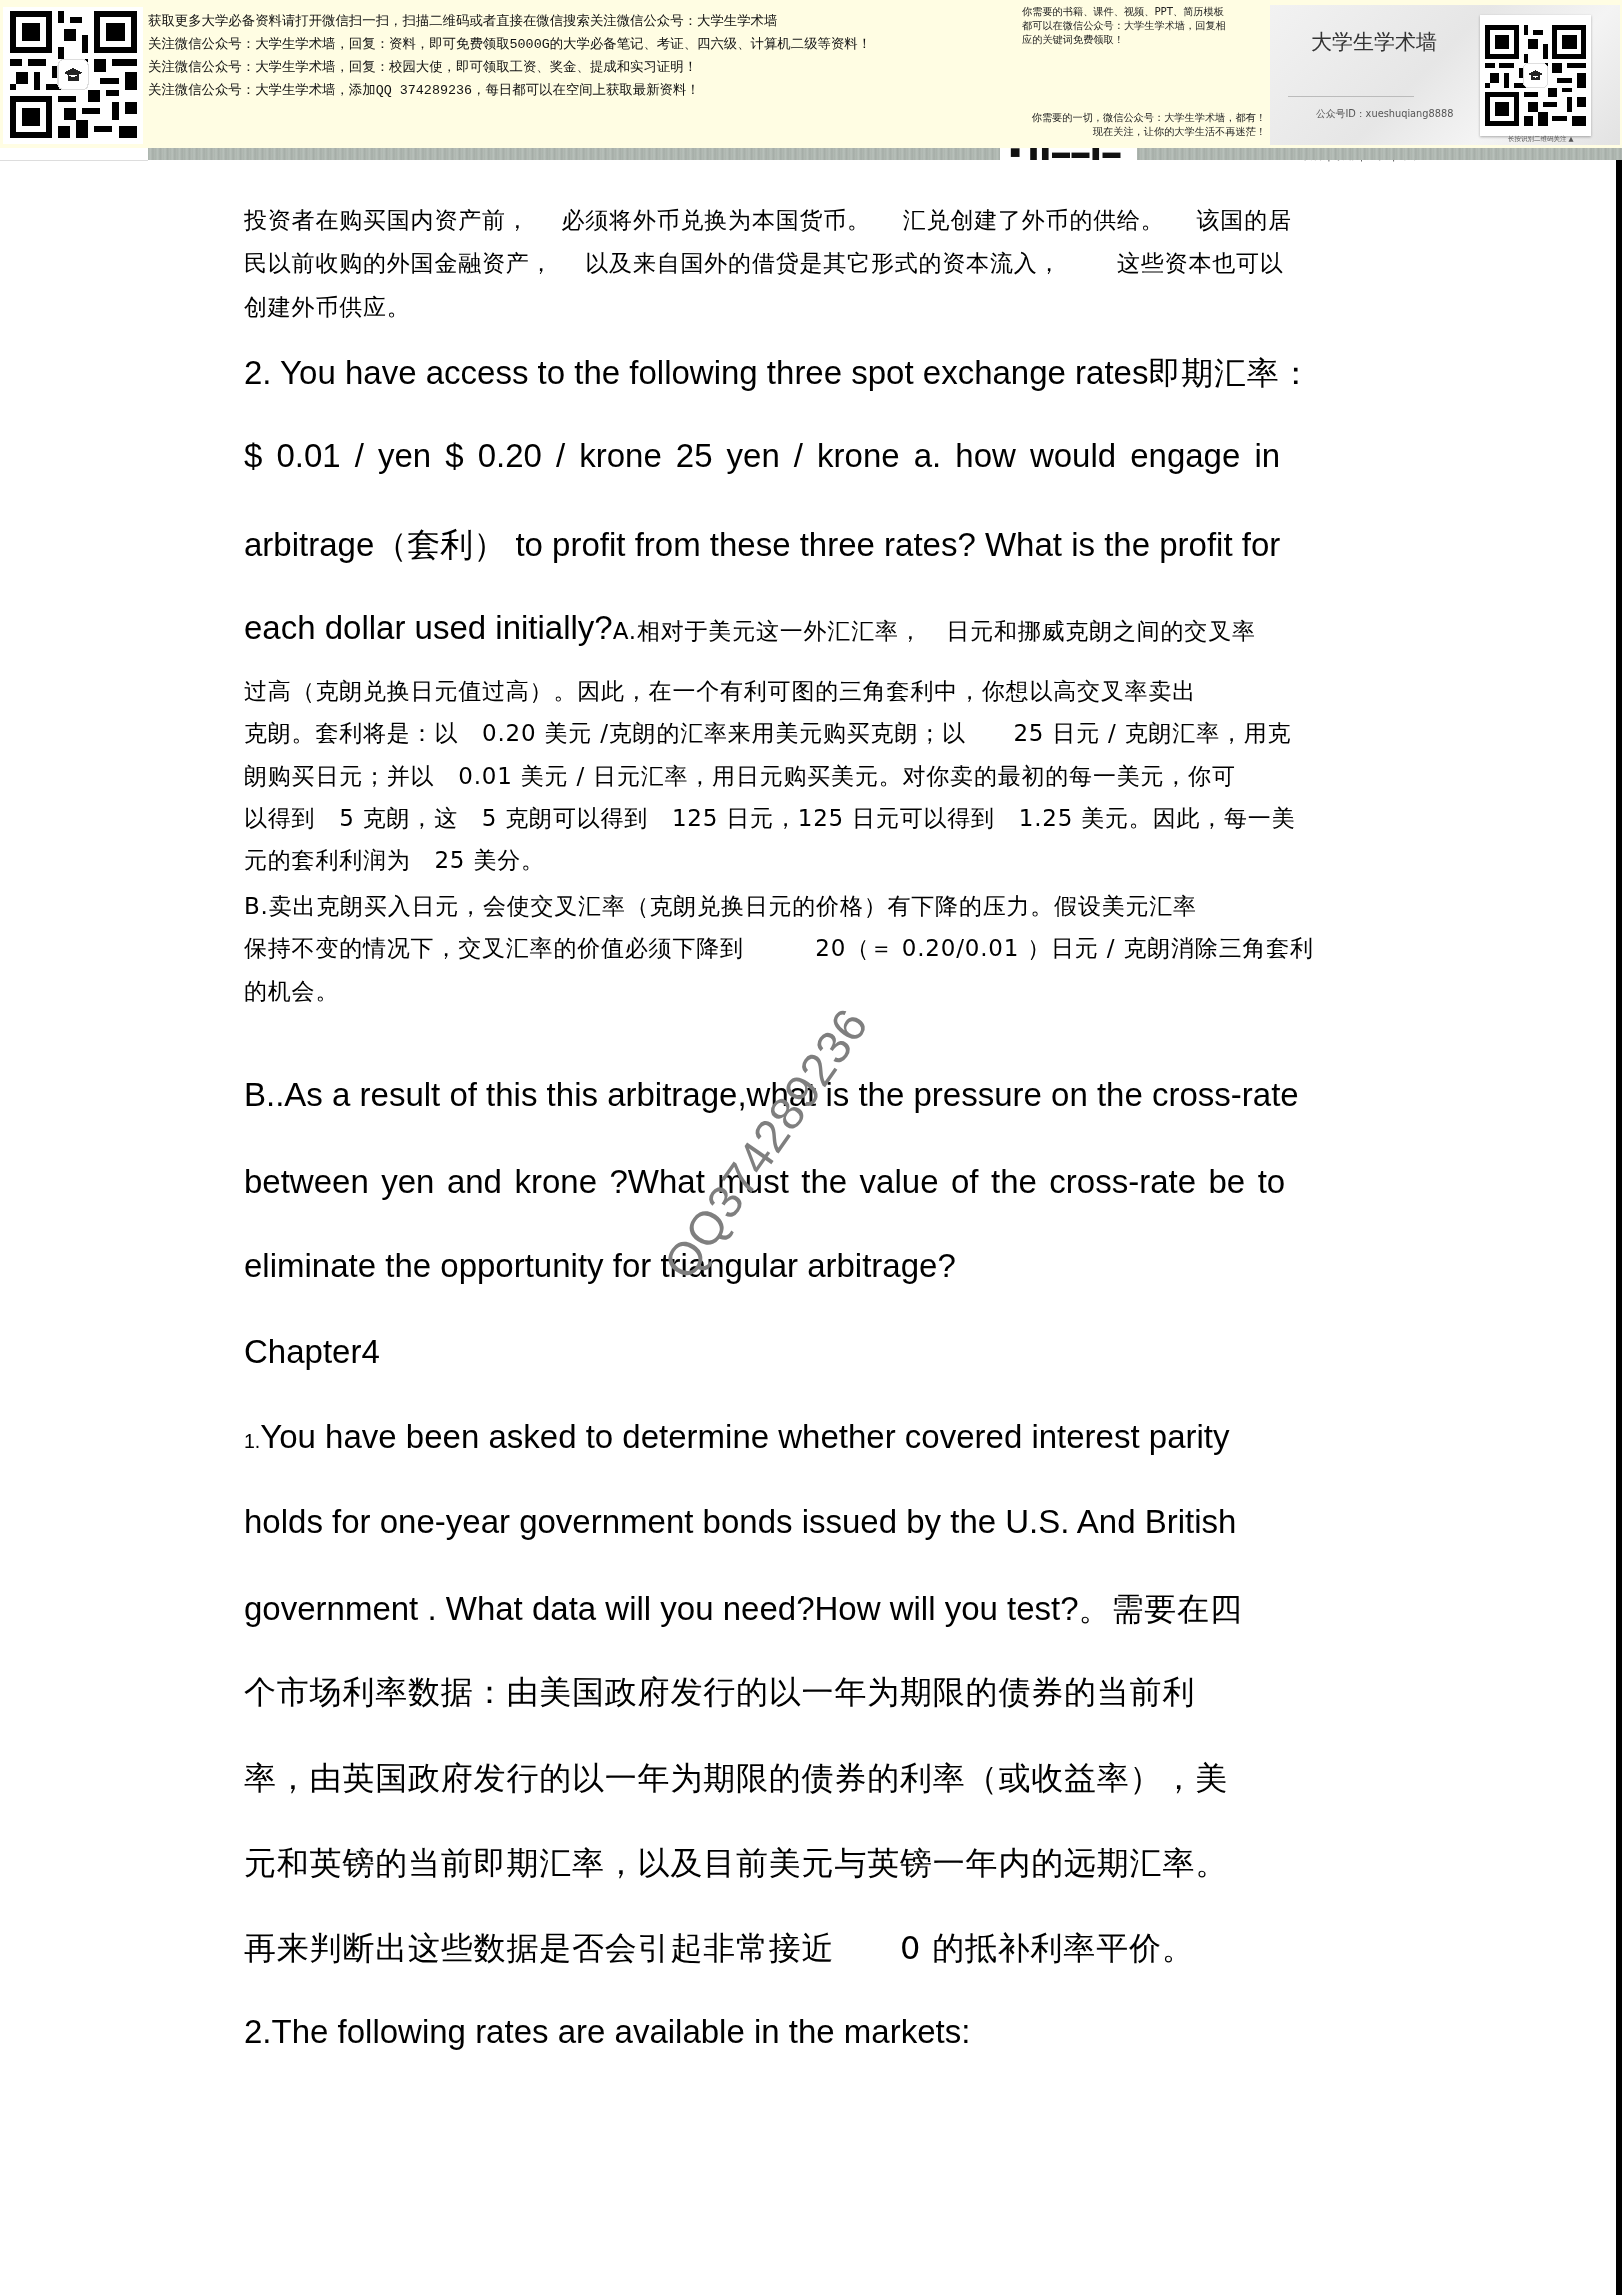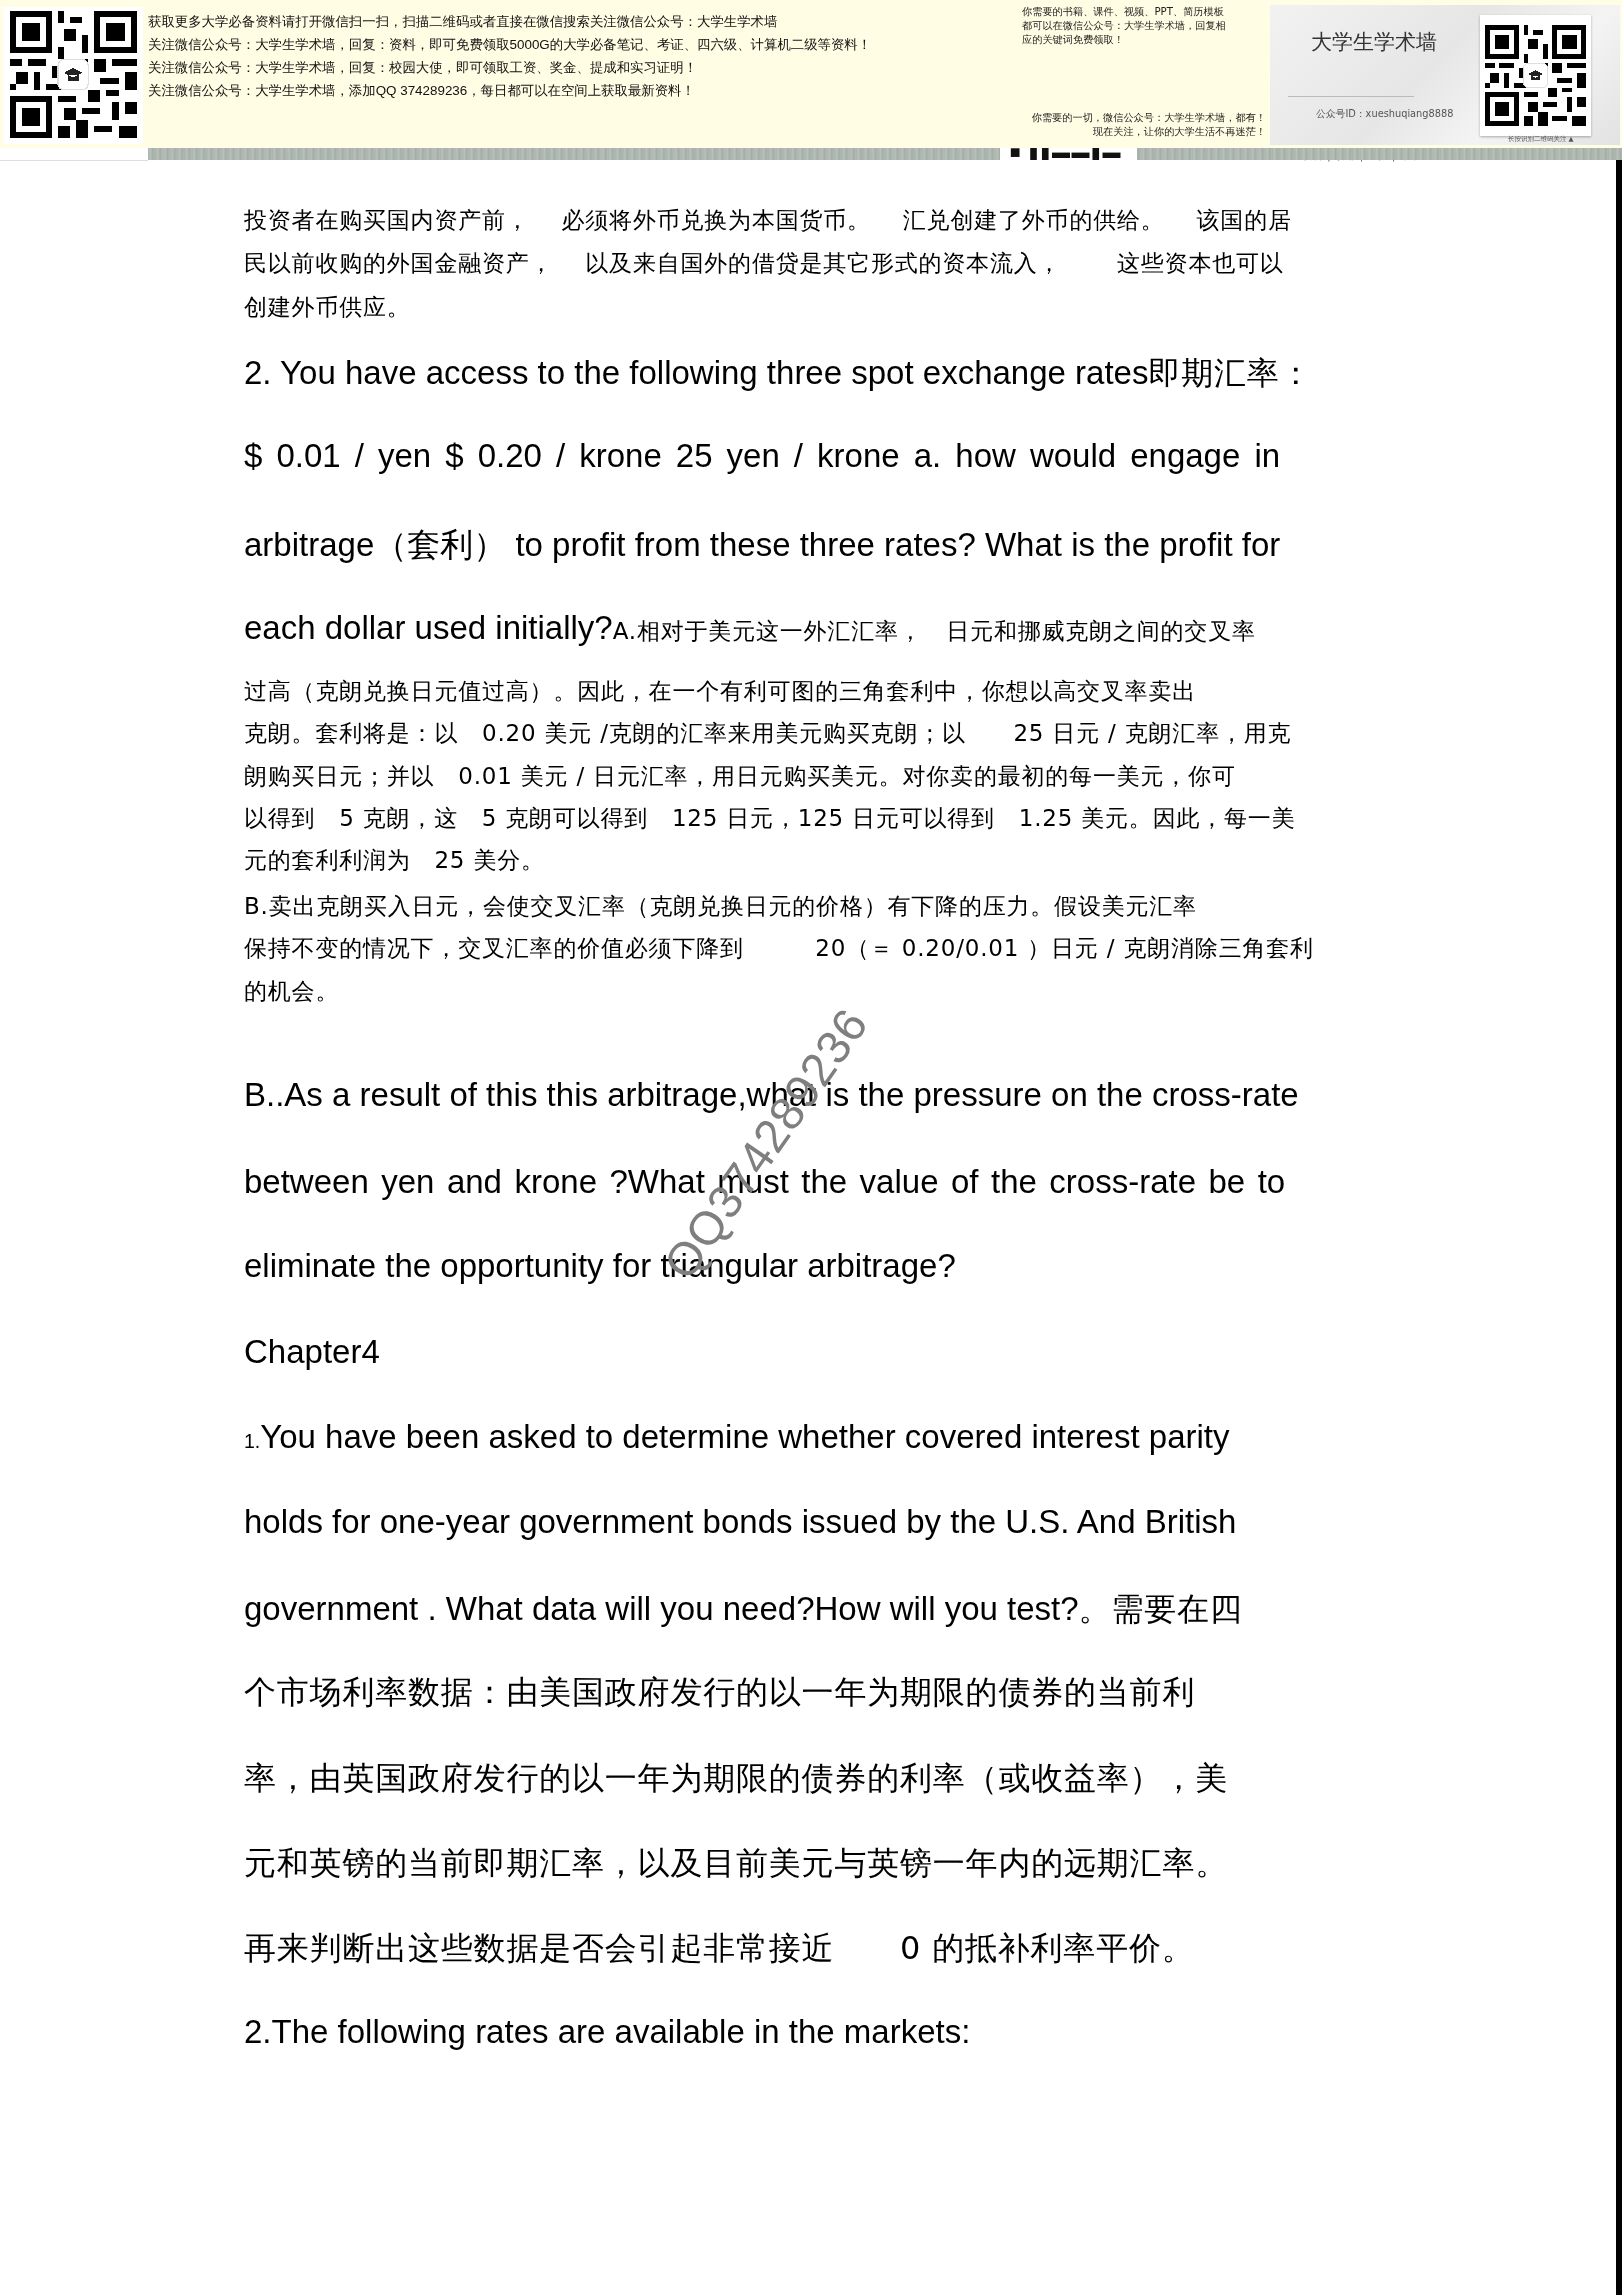--- a/index.html
+++ b/index.html
@@ -12,21 +12,21 @@
     position: absolute; left: 0; top: 0; width: 1622px; height: 148px;
     background: #fffde3;
   }
   .qr {
     position: absolute; background: #fff; box-sizing: border-box;
   }
   .qr svg { display: block; width: 100%; height: 100%; }
   .qr-left { left: 3.3px; top: 6.5px; width: 140px; height: 137px; padding: 4.9px; }
   .banner-lines {
     position: absolute; left: 148px; top: 9.8px; width: 863px;
-    font-family: Liberation Sans, sans-serif; font-size: 13.4px; line-height: 23px; color: #111;
+    font-family: Liberation Mono, monospace; font-size: 13.4px; line-height: 23px; color: #111;
     white-space: nowrap;
   }
   .banner-lines div { height: 23px; }
   .banner-side {
     position: absolute; left: 1022px; width: 244px;
     font-family: "DejaVu Sans", sans-serif; font-size: 10.2px; line-height: 14px; color: #222;
   }
   .banner-side.top { top: 4.9px; }
   .banner-side.bottom { top: 111px; text-align: right; }
   .card {

